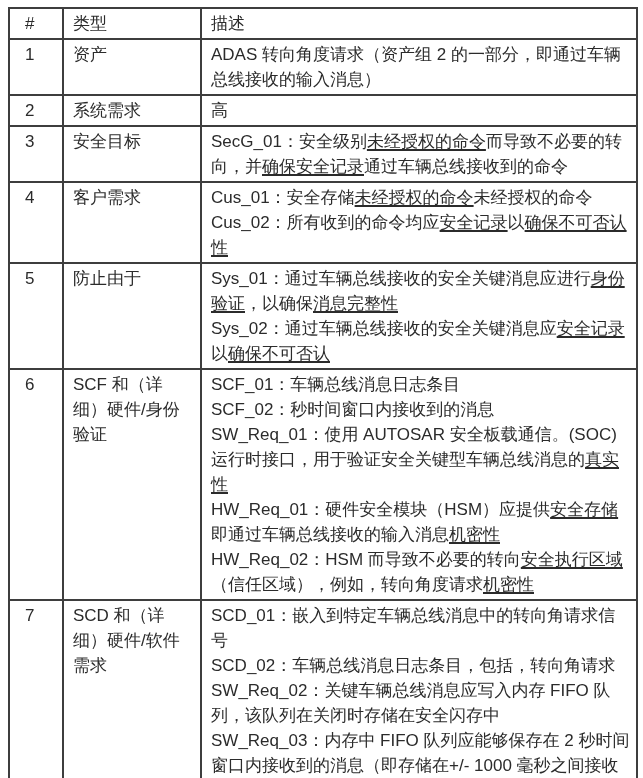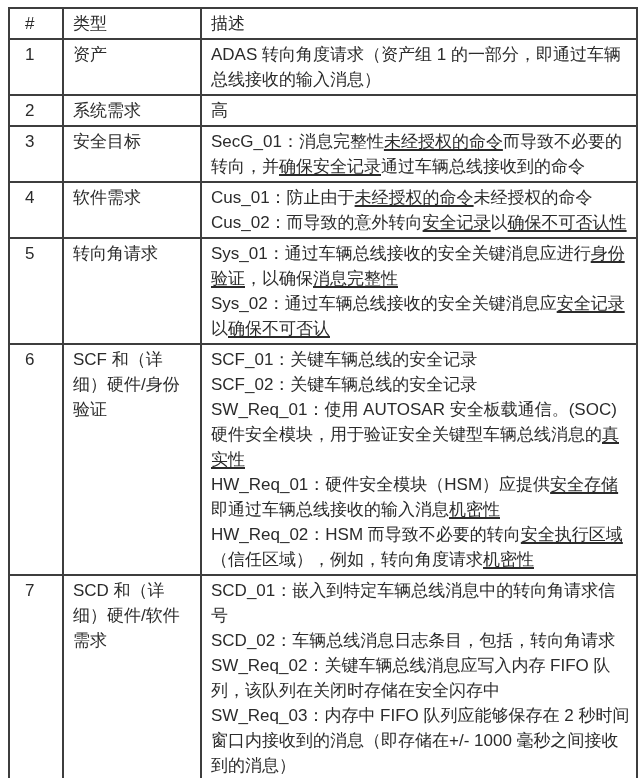--- a/index.html
+++ b/index.html
@@ -65,60 +65,60 @@
         <th class="num-col">#</th>
         <th>类型</th>
         <th>描述</th>
       </tr>
     </thead>
     <tbody id="table-body">
         <tr>
           <td class="num-cell">1</td>
           <td>资产</td>
           <td>
-            <div class="desc-par"><span>ADAS 转向角度请求（资产组 1 的一部分，即通过车辆总线接收的输入消息）</span></div>
+            <div class="desc-par"><span>ADAS 转向角度请求（资产组 2 的一部分，即通过车辆总线接收的输入消息）</span></div>
           </td>
         </tr>
         <tr>
           <td class="num-cell">2</td>
           <td>系统需求</td>
           <td>
             <div class="desc-par"><span>高</span></div>
           </td>
         </tr>
         <tr>
           <td class="num-cell">3</td>
           <td>安全目标</td>
           <td>
-            <div class="desc-par"><span>SecG_01：消息完整性</span><span class="u">未经授权的命令</span><span>而导致不必要的转向，并</span><span class="u">确保安全记录</span><span>通过车辆总线接收到的命令</span></div>
+            <div class="desc-par"><span>SecG_01：安全级别</span><span class="u">未经授权的命令</span><span>而导致不必要的转向，并</span><span class="u">确保安全记录</span><span>通过车辆总线接收到的命令</span></div>
           </td>
         </tr>
         <tr>
           <td class="num-cell">4</td>
-          <td>软件需求</td>
+          <td>客户需求</td>
           <td>
-            <div class="desc-par"><span>Cus_01：防止由于</span><span class="u">未经授权的命令</span><span>未经授权的命令</span></div>
-            <div class="desc-par"><span>Cus_02：而导致的意外转向</span><span class="u">安全记录</span><span>以</span><span class="u">确保不可否认性</span></div>
+            <div class="desc-par"><span>Cus_01：安全存储</span><span class="u">未经授权的命令</span><span>未经授权的命令</span></div>
+            <div class="desc-par"><span>Cus_02：所有收到的命令均应</span><span class="u">安全记录</span><span>以</span><span class="u">确保不可否认性</span></div>
           </td>
         </tr>
         <tr>
           <td class="num-cell">5</td>
-          <td>转向角请求</td>
+          <td>防止由于</td>
           <td>
             <div class="desc-par"><span>Sys_01：通过车辆总线接收的安全关键消息应进行</span><span class="u">身份验证</span><span>，以确保</span><span class="u">消息完整性</span></div>
             <div class="desc-par"><span>Sys_02：通过车辆总线接收的安全关键消息应</span><span class="u">安全记录</span><span>以</span><span class="u">确保不可否认</span></div>
           </td>
         </tr>
         <tr>
           <td class="num-cell">6</td>
           <td>SCF 和（详细）硬件/身份验证</td>
           <td>
-            <div class="desc-par"><span>SCF_01：关键车辆总线的安全记录</span></div>
-            <div class="desc-par"><span>SCF_02：关键车辆总线的安全记录</span></div>
-            <div class="desc-par"><span>SW_Req_01：使用 AUTOSAR 安全板载通信。(SOC)硬件安全模块，用于验证安全关键型车辆总线消息的</span><span class="u">真实性</span></div>
+            <div class="desc-par"><span>SCF_01：车辆总线消息日志条目</span></div>
+            <div class="desc-par"><span>SCF_02：秒时间窗口内接收到的消息</span></div>
+            <div class="desc-par"><span>SW_Req_01：使用 AUTOSAR 安全板载通信。(SOC)运行时接口，用于验证安全关键型车辆总线消息的</span><span class="u">真实性</span></div>
             <div class="desc-par"><span>HW_Req_01：硬件安全模块（HSM）应提供</span><span class="u">安全存储</span><span>即通过车辆总线接收的输入消息</span><span class="u">机密性</span></div>
             <div class="desc-par"><span>HW_Req_02：HSM 而导致不必要的转向</span><span class="u">安全执行区域</span><span>（信任区域），例如，转向角度请求</span><span class="u">机密性</span></div>
           </td>
         </tr>
         <tr>
           <td class="num-cell">7</td>
           <td>SCD 和（详细）硬件/软件需求</td>
           <td>
             <div class="desc-par"><span>SCD_01：嵌入到特定车辆总线消息中的转向角请求信号</span></div>
             <div class="desc-par"><span>SCD_02：车辆总线消息日志条目，包括，转向角请求</span></div>

